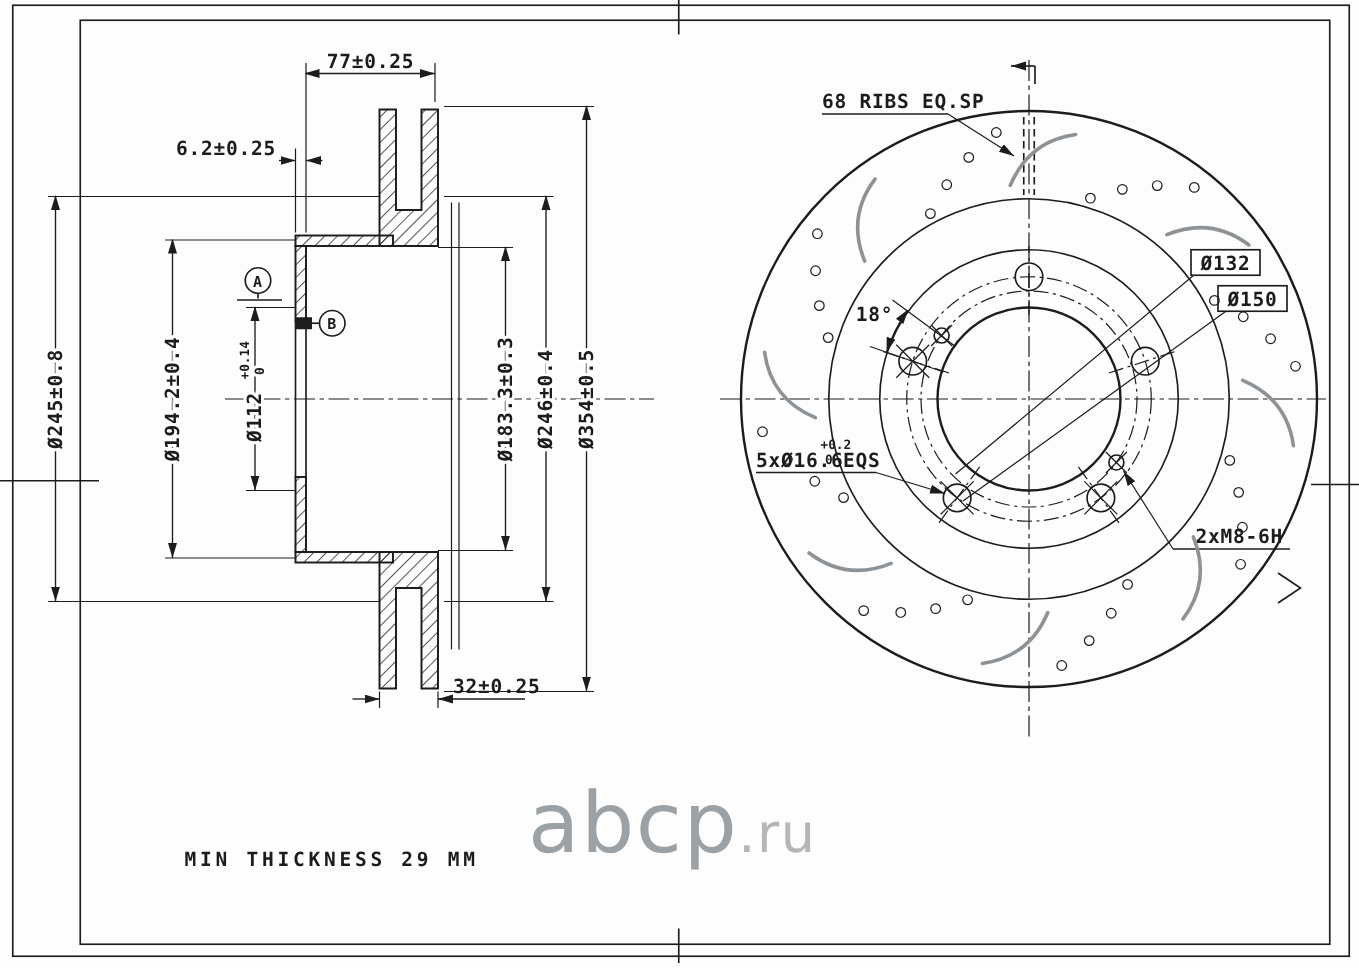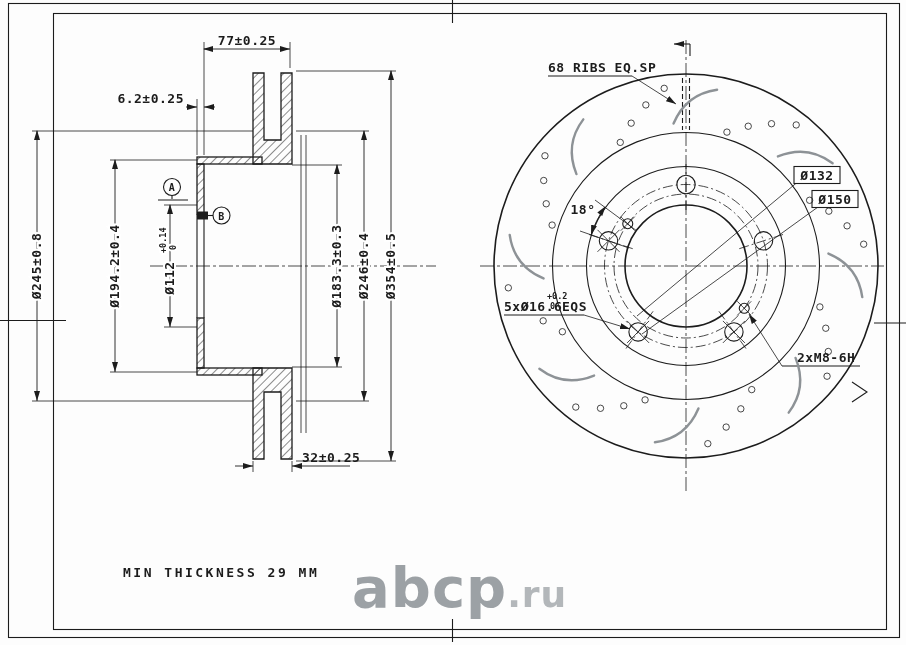--- a/index.html
+++ b/index.html
@@ -15,22 +15,22 @@
   .w1{stroke-width:1.6;}
   .w2{stroke-width:1.1;}
   .w3{stroke-width:.8;}
   .dim{stroke:#1c1c1c;stroke-width:.9;fill:none;}
   .cl{stroke:#1c1c1c;stroke-width:.8;stroke-dasharray:14 3 3 3;fill:none;}
   .cl2{stroke:#1c1c1c;stroke-width:.8;stroke-dasharray:10 3 2 3;fill:none;}
   .hid{stroke:#1c1c1c;stroke-width:1.1;stroke-dasharray:5 3;fill:none;}
   .hat{fill:url(#h);stroke:#1c1c1c;stroke-width:1.3;}
   .slot{stroke:#8d9296;stroke-width:2.4;fill:none;stroke-linecap:round;}
   .box{fill:#fff;stroke:#1c1c1c;stroke-width:1.1;}
-  .wm{position:absolute;left:352px;top:560px;color:#9ca1a5;line-height:1;
-      font-family:"DejaVu Sans","Liberation Sans",sans-serif;font-weight:700;
+  .wm{position:absolute;left:352px;top:522px;color:#9ca1a5;line-height:1;
+      font-family:"DejaVu Sans","Liberation Sans",sans-serif;font-weight:400;
       font-size:56px;letter-spacing:1px;}
   .wm .sfx{font-size:36px;color:#b3b7ba;}
 </style>
 </head>
 <body>
 
 <div class="canvas">
 <svg width="906" height="645" viewBox="0 0 906 645">
   <defs>
     <pattern id="h" width="6" height="6" patternUnits="userSpaceOnUse" patternTransform="rotate(45)">

